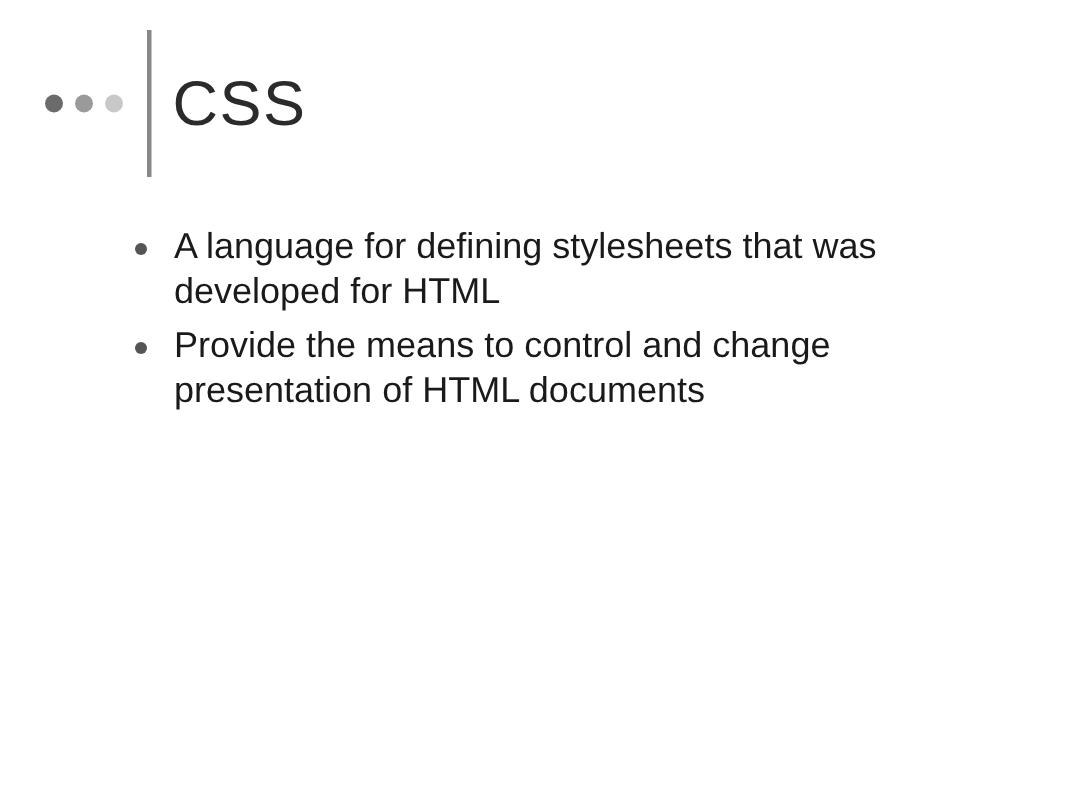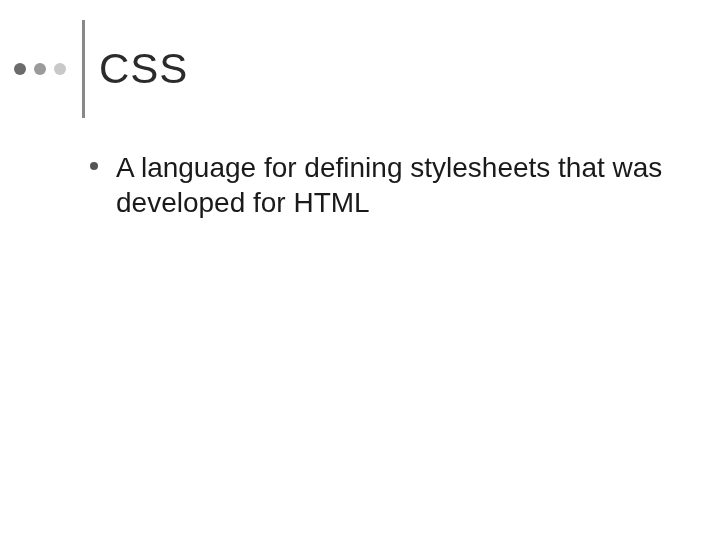--- a/index.html
+++ b/index.html
@@ -10,20 +10,21 @@
     font-family: Arial, Helvetica, sans-serif;
     position: relative;
     overflow: hidden;
   }
   .header-area {
     position: absolute;
     top: 20px;
     left: 0;
     display: flex;
     align-items: center;
+    padding-left: 16px;
   }
   .dots {
     display: flex;
     align-items: center;
     gap: 8px;
     margin-left: 14px;
   }
   .dot {
     width: 12px;
     height: 12px;
@@ -59,21 +60,21 @@
   .bullet {
     width: 8px;
     height: 8px;
     border-radius: 50%;
     background: #555555;
     margin-top: 12px;
     margin-right: 18px;
     flex-shrink: 0;
   }
   .bullet-text {
-    font-size: 28px;
+    font-size: 24px;
     line-height: 1.25;
     color: #1a1a1a;
   }
 </style>
 </head>
 <body>
 
 <div class="header-area">
   <div class="dots">
     <div class="dot dot1"></div>
@@ -82,13 +83,17 @@
   </div>
   <div class="title-divider"></div>
   <div class="title">CSS</div>
 </div>
 
 <div class="content">
   <div class="bullet-item">
     <div class="bullet"></div>
     <div class="bullet-text">A language for defining stylesheets that was developed for HTML</div>
   </div>
+  <div class="bullet-item">
+    <div class="bullet"></div>
+    <div class="bullet-text">Provide the means to control and change presentation of HTML documents</div>
+  </div>
 </div>
 
 </body></html>

